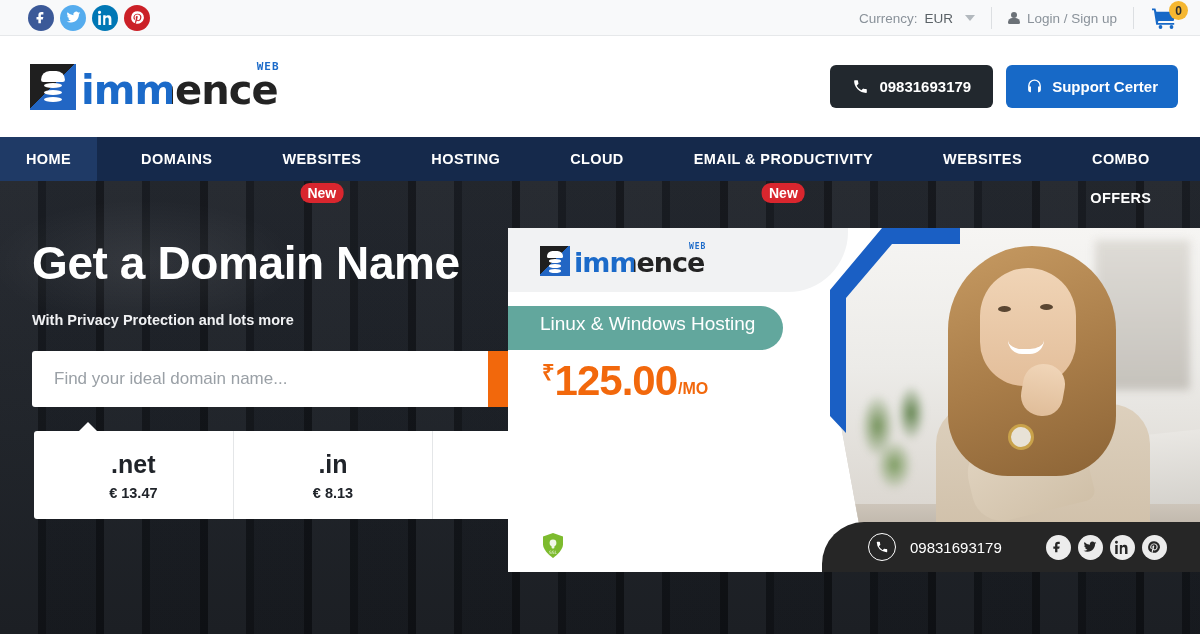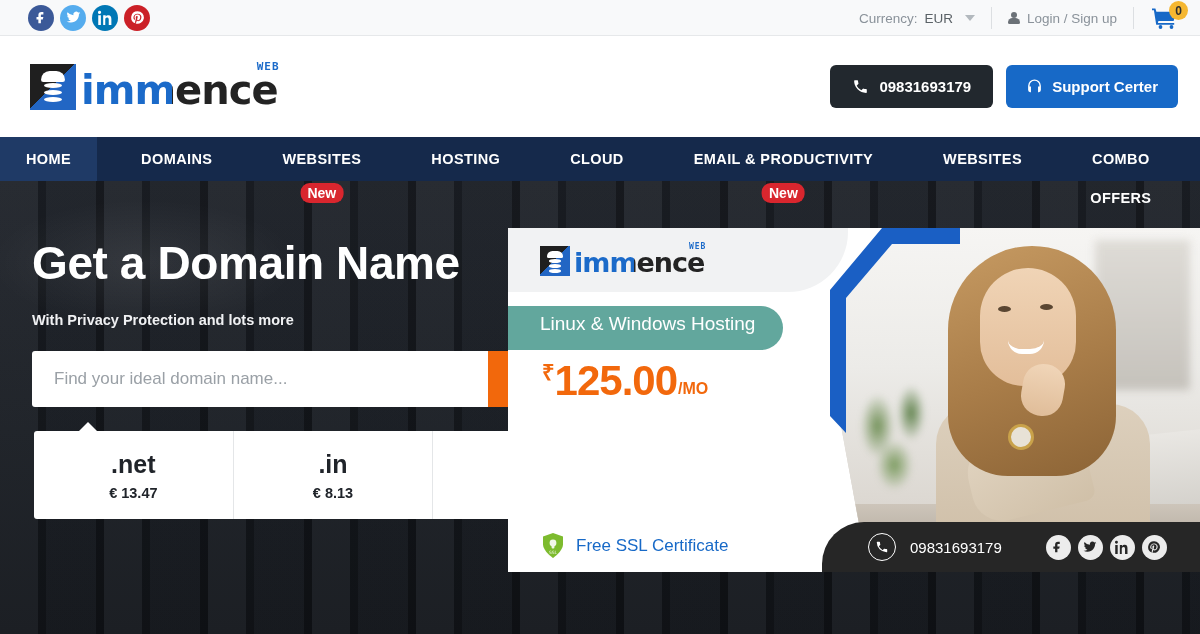--- a/index.html
+++ b/index.html
@@ -504,21 +504,20 @@
 
     <div class="promo-ssl">
       <span class="ssl-shield">
         <svg viewBox="0 0 22 25">
           <path d="M11 0 1 3.5v8C1 18 11 25 11 25s10-7 10-13.5v-8z" fill="#7dbb2e"></path>
           <circle cx="11" cy="10" r="3.4" fill="#f2f7ea"></circle>
           <rect x="9.6" y="11.4" width="2.8" height="4" rx="1" fill="#f2f7ea"></rect>
           <text x="11" y="20.5" font-size="4.4" fill="#f2f7ea" text-anchor="middle" font-family="DejaVu Sans">SSL</text>
         </svg>
       </span>
-      <span class="ssl-text">Free SSL Certificate</span>
     </div>
 
     <div class="promo-photo">
       <div class="photo-clip">
         <div class="ph-wall"></div>
         <div class="ph-window"></div>
         <div class="ph-plant"></div>
         <div class="ph-laptop"></div>
         <div class="ph-desk"></div>
         <div class="ph-body"></div>

